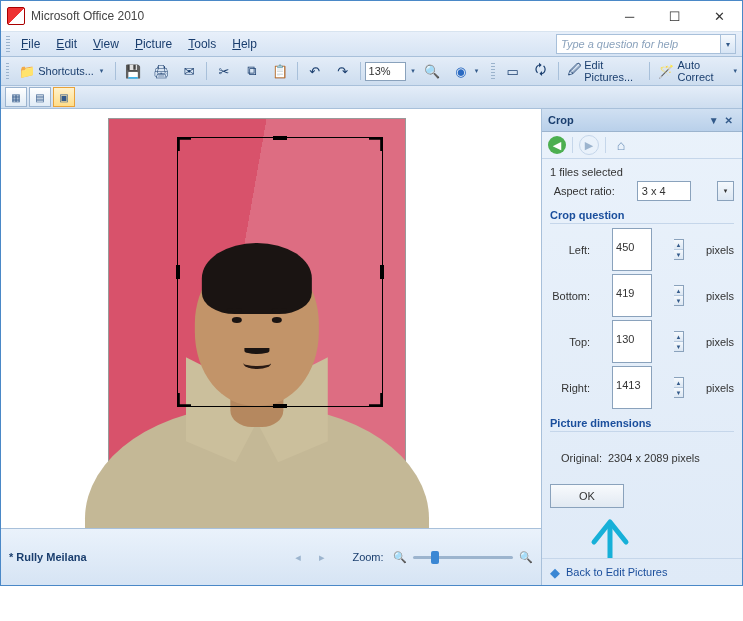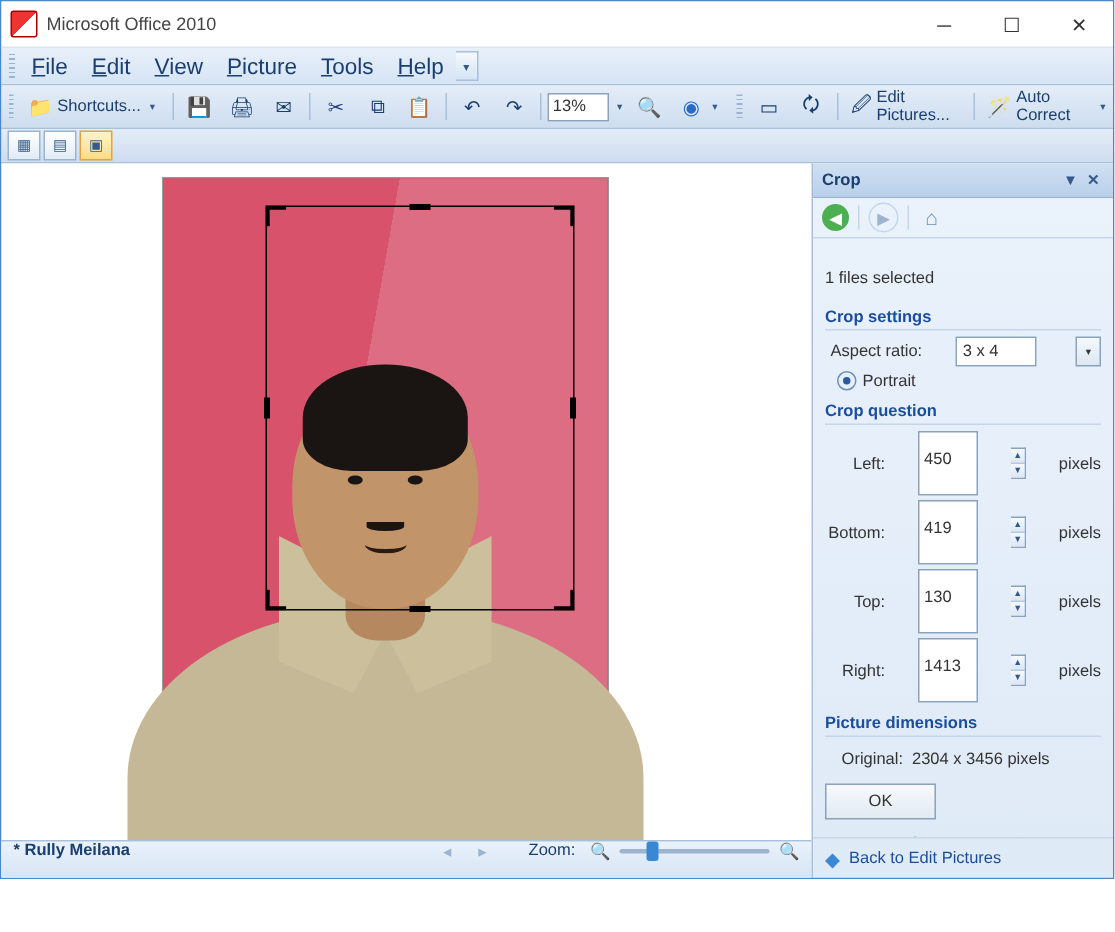--- a/index.html
+++ b/index.html
@@ -4,21 +4,21 @@
 <style>
   html,body{margin:0;padding:0;font-family:"Segoe UI",Tahoma,sans-serif;font-size:11px;color:#333;background:#fff}
   .window{width:743px;height:586px;border:1px solid #4a88c7;box-sizing:border-box;display:flex;flex-direction:column;background:#fff}
   .titlebar{height:30px;display:flex;align-items:center;padding:0 0 0 6px;background:#fff;border-bottom:1px solid #d8e4f0}
   .titlebar .logo{width:16px;height:16px;margin-right:6px;background:linear-gradient(135deg,#e33 0 50%,#fff 50% 100%);border:1px solid #a00;border-radius:2px}
   .titlebar .title{flex:1;font-size:12px;color:#444}
   .win-btns{display:flex;height:100%}
   .win-btn{width:45px;display:flex;align-items:center;justify-content:center;font-size:13px;color:#333}
   .menubar{height:24px;background:linear-gradient(#e8f0fa,#d6e4f4);border-bottom:1px solid #a8c0da;display:flex;align-items:center;padding:0 2px}
   .grip{width:4px;height:16px;margin:0 3px;background:repeating-linear-gradient(#9bb3cc 0 1px,transparent 1px 3px)}
-  .menu-item{padding:3px 8px;font-size:15px;color:#1a3e6e}
+  .menu-item{padding:3px 8px;font-size:12px;color:#1a3e6e}
   .menu-item u{text-decoration:underline}
   .help-box{margin-left:auto;width:155px;height:18px;border:1px solid #a8c0da;background:#fff;display:flex;align-items:center;padding:0 4px;color:#8aa2bc;font-style:italic;font-size:11px}
   .help-dd{width:14px;height:18px;border:1px solid #a8c0da;border-left:none;background:linear-gradient(#f5f9fd,#d6e4f4);display:flex;align-items:center;justify-content:center;font-size:8px;color:#335a8a;margin-right:4px}
   .toolbar{height:28px;background:linear-gradient(#e4edf8,#cdddef);border-bottom:1px solid #a8c0da;display:flex;align-items:center;padding:0 2px;gap:2px;overflow:hidden}
   .tb-btn{padding:2px 4px;display:flex;align-items:center;gap:3px;border:1px solid transparent;border-radius:2px;color:#1a3e6e;font-size:11px}
   .tb-sep{width:1px;height:18px;background:#a8c0da;margin:0 2px}
   .ico{width:16px;height:16px;display:inline-flex;align-items:center;justify-content:center;font-size:13px}
   .zoom-box{width:42px;height:17px;border:1px solid #8aa2bc;background:#fff;padding:0 3px;font-size:11px;display:flex;align-items:center}
   .dd-arr{font-size:7px;color:#335a8a;padding:0 3px}
   .viewbar{height:22px;background:linear-gradient(#e4edf8,#cdddef);border-bottom:1px solid #a8c0da;display:flex;align-items:center;padding:0 4px;gap:2px}
@@ -45,21 +45,21 @@
   .mstache{position:absolute;top:62%;left:50%;transform:translateX(-50%);width:20%;height:4%;background:#1a1412;border-radius:0 0 50% 50%}
   .sel-rect{position:absolute;border:1px solid #000}
   .handle{position:absolute;background:#000}
   .h-c{width:14px;height:14px}
   .h-tl{top:-1px;left:-1px;clip-path:polygon(0 0,100% 0,100% 20%,20% 20%,20% 100%,0 100%)}
   .h-tr{top:-1px;right:-1px;clip-path:polygon(0 0,100% 0,100% 100%,80% 100%,80% 20%,0 20%)}
   .h-bl{bottom:-1px;left:-1px;clip-path:polygon(0 0,20% 0,20% 80%,100% 80%,100% 100%,0 100%)}
   .h-br{bottom:-1px;right:-1px;clip-path:polygon(80% 0,100% 0,100% 100%,0 100%,0 80%,80% 80%)}
   .h-m{width:14px;height:4px}
   .h-mv{width:4px;height:14px}
-  .statusbar{height:24px;background:linear-gradient(#eaf2fb,#d6e4f4);border-top:1px solid #a8c0da;display:flex;align-items:flex-start;padding:0 8px;gap:10px;font-size:11px;color:#1a3e6e}
+  .statusbar{height:24px;background:linear-gradient(#eaf2fb,#d6e4f4);border-top:1px solid #a8c0da;display:flex;align-items:center;padding:16px 8px;gap:10px;font-size:11px;color:#1a3e6e}
   .status-name{font-weight:bold}
   .status-spacer{flex:1}
   .nav-arrow{color:#9cb4ce;font-size:11px;padding:0 4px}
   .zoom-slider{display:flex;align-items:center;gap:6px}
   .slider-track{width:100px;height:3px;background:#9cb4ce;position:relative;border-radius:2px}
   .slider-thumb{position:absolute;left:18%;top:-5px;width:8px;height:13px;background:#3a87d4;border-radius:2px}
   .task-pane{width:200px;background:linear-gradient(#eaf2fb,#dfeaf7);border-left:1px solid #a8c0da;display:flex;flex-direction:column;font-size:11px}
   .tp-header{height:22px;background:linear-gradient(#d0e0f2,#b9d0ea);border-bottom:1px solid #9cb4ce;display:flex;align-items:center;padding:0 6px;color:#1a3e6e;font-weight:bold}
   .tp-header .sp{flex:1}
   .tp-header .x{font-size:10px;color:#335a8a;padding:0 3px}
@@ -75,21 +75,21 @@
   .tp-row .unit{color:#333}
   .inp{width:44px;height:17px;border:1px solid #8aa2bc;background:#fff;padding:12px 3px;font-size:11px;text-align:left}
   .spinner{width:12px;height:19px;display:flex;flex-direction:column;border:1px solid #8aa2bc;border-left:none}
   .spinner div{flex:1;display:flex;align-items:center;justify-content:center;font-size:6px;background:linear-gradient(#f5f9fd,#dce7f3);color:#335a8a}
   .spinner div:first-child{border-bottom:1px solid #b5c8dd}
   .sel-dd{width:48px;height:18px;border:1px solid #8aa2bc;background:#fff;display:flex;align-items:center;padding:0 4px}
   .sel-dd-btn{width:16px;height:18px;border:1px solid #8aa2bc;background:linear-gradient(#f5f9fd,#dce7f3);display:flex;align-items:center;justify-content:center;font-size:7px;margin-left:4px}
   .radio-row{display:flex;align-items:center;gap:4px;margin:3px 0 3px 8px}
   .radio{width:11px;height:11px;border:1px solid #6a8fb8;border-radius:50%;display:flex;align-items:center;justify-content:center}
   .radio.on::after{content:"";width:5px;height:5px;background:#2a5a9c;border-radius:50%}
-  .dim-row{display:flex;margin:9px 0;gap:6px}
+  .dim-row{display:flex;margin:20px 0;gap:6px}
   .dim-row .k{width:52px;text-align:right;color:#333}
   .dim-row .v{color:#333}
   .ok-btn{width:72px;height:22px;border:1px solid #8aa2bc;background:linear-gradient(#f8fafd,#e1e9f2);margin:10px 0 0 0;display:flex;align-items:center;justify-content:center;color:#333}
   .back-link{height:26px;border-top:1px solid #c5d6ea;display:flex;align-items:center;padding:0 8px;gap:6px;color:#1a4e9c}
   .back-link .bi{color:#3a87d4;font-size:13px}
   .annotation{position:absolute;pointer-events:none}
   .annotation svg{overflow:visible}
 </style>
 </head>
 <body>
@@ -107,20 +107,21 @@
   </div>
 
   <div class="menubar">
     <div class="grip"></div>
     <div class="menu-item"><u>F</u><span>ile</span></div>
     <div class="menu-item"><u>E</u>dit</div>
     <div class="menu-item"><u>V</u>iew</div>
     <div class="menu-item"><u>P</u>icture</div>
     <div class="menu-item"><u>T</u>ools</div>
     <div class="menu-item"><u>H</u>elp</div>
+    <div class="help-box">Type a question for help</div>
     <div class="help-dd">▾</div>
   </div>
 
   <div class="toolbar">
     <div class="grip"></div>
     <div class="tb-btn">
         <span class="ico">📁</span>
         <span>Shortcuts...</span>
         <span class="dd-arr">▾</span>
       </div>
@@ -245,31 +246,26 @@
         <span class="x">✕</span>
       </div>
       <div class="tp-nav">
         <div class="nav-ico back">◀</div>
         <div style="width:1px;height:16px;background:#c5d6ea"></div>
         <div class="nav-ico fwd">▶</div>
         <div style="width:1px;height:16px;background:#c5d6ea"></div>
         <div class="nav-ico home">⌂</div>
       </div>
       <div class="tp-body">
-        <div style="margin:14px 0">1 files selected</div>
-
-        <div class="tp-section">Crop settings</div>
+        <div style="margin:1px 0">1 files selected</div>
+
         <div class="tp-row">
           <label style="width:70px">Aspect ratio:</label>
           <div class="sel-dd">3 x 4</div>
           <div class="sel-dd-btn">▾</div>
-        </div>
-        <div class="radio-row">
-          <div class="radio on"></div>
-          <span>Portrait</span>
         </div>
 
         <div class="tp-section">Crop question</div>
 
         <div class="tp-row">
           <label>Left:</label>
           <div class="inp">450</div>
           <div class="spinner">
               <div>▲</div>
               <div>▼</div>
@@ -300,21 +296,21 @@
           <div class="spinner">
               <div>▲</div>
               <div>▼</div>
             </div>
           <span class="unit">pixels</span>
         </div>
 
         <div class="tp-section">Picture dimensions</div>
         <div class="dim-row">
           <span class="k">Original:</span>
-          <span class="v">2304 x 3456 pixels</span>
+          <span class="v">2304 x 2089 pixels</span>
         </div>
 
         <div class="ok-btn">OK</div>
 
         <div class="annotation" style="position:relative;left:30px;top:6px">
           <svg width="60" height="80">
             <path d="M30 76 L30 12" stroke="#17b0d8" stroke-width="5" fill="none" stroke-linecap="round"></path>
             <path d="M14 28 L30 8 L46 28" stroke="#17b0d8" stroke-width="5" fill="none" stroke-linecap="round" stroke-linejoin="round"></path>
           </svg>
         </div>

